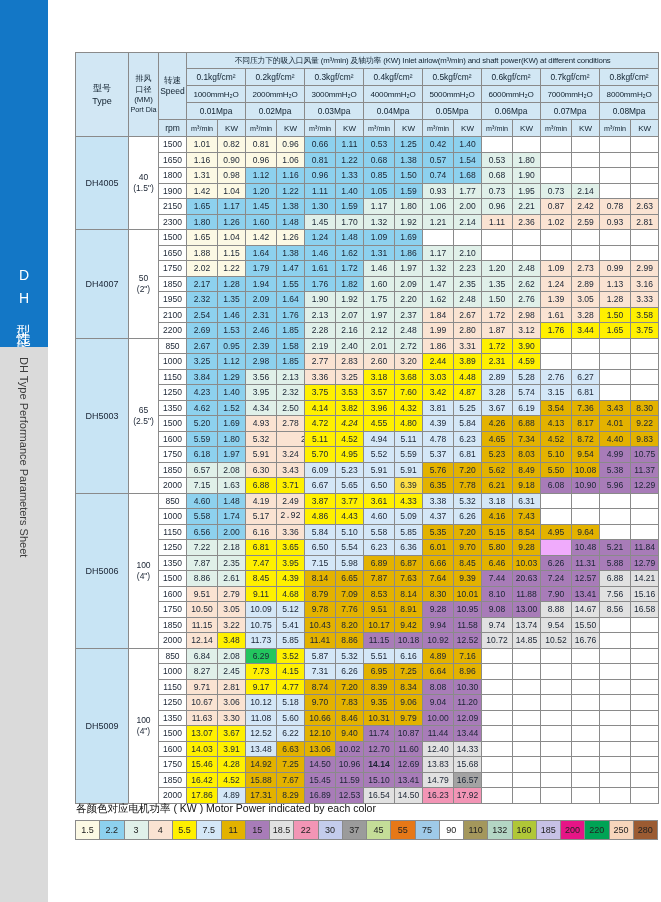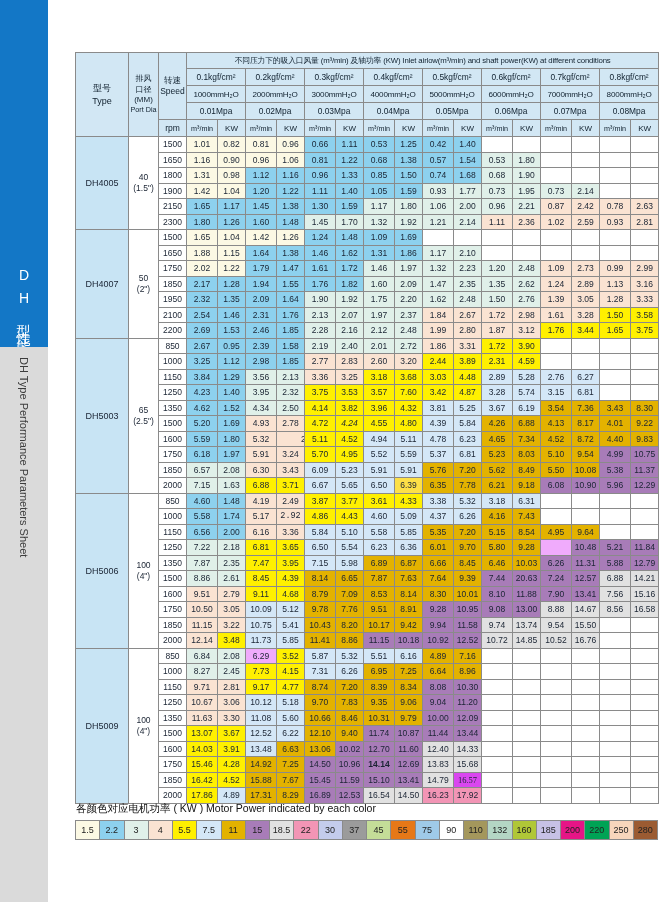--- a/index.html
+++ b/index.html
@@ -815,21 +815,21 @@
         </tr>
         <tr>
           <td class="model-cell" rowspan="10">DH5009</td>
           <td class="port-cell" rowspan="10">
             <div>100</div>
             <div>(4")</div>
           </td>
           <td class="rpm-cell">850</td>
           <td class="val" style="background: rgb(224, 240, 233);">6.84</td>
           <td class="val" style="background: rgb(224, 240, 233);">2.08</td>
-          <td class="val" style="background: #f0abfc;">6.29</td>
+          <td class="val" style="background: #22c55e;">6.29</td>
           <td class="val" style="background: rgb(255, 240, 0);">3.52</td>
           <td class="val" style="background: rgb(212, 231, 247);">5.87</td>
           <td class="val" style="background: rgb(212, 231, 247);">5.32</td>
           <td class="val" style="background: rgb(212, 231, 247);">5.51</td>
           <td class="val" style="background: rgb(212, 231, 247);">6.16</td>
           <td class="val" style="background: rgb(227, 178, 0);">4.89</td>
           <td class="val" style="background: rgb(227, 178, 0);">7.16</td>
           <td class="val" style="background: rgb(255, 255, 255);"></td>
           <td class="val" style="background: rgb(255, 255, 255);"></td>
           <td class="val" style="background: rgb(255, 255, 255);"></td>
@@ -974,21 +974,21 @@
           <td class="rpm-cell">1850</td>
           <td class="val" style="background: rgb(255, 240, 0);">16.42</td>
           <td class="val" style="background: rgb(255, 240, 0);">4.52</td>
           <td class="val" style="background: rgb(227, 178, 0);">15.88</td>
           <td class="val" style="background: rgb(227, 178, 0);">7.67</td>
           <td class="val" style="background: rgb(168, 124, 184);">15.45</td>
           <td class="val" style="background: rgb(168, 124, 184);">11.59</td>
           <td class="val" style="background: rgb(168, 124, 184);">15.10</td>
           <td class="val" style="background: rgb(168, 124, 184);">13.41</td>
           <td class="val" style="background: rgb(225, 225, 225);">14.79</td>
-          <td class="val" style="background: #d946ef; font-family: Liberation Serif, serif;">16.57</td>
+          <td class="val" style="background: #a3a3a3;">16.57</td>
           <td class="val" style="background: rgb(255, 255, 255);"></td>
           <td class="val" style="background: rgb(255, 255, 255);"></td>
           <td class="val" style="background: rgb(255, 255, 255);"></td>
           <td class="val" style="background: rgb(255, 255, 255);"></td>
           <td class="val" style="background: rgb(255, 255, 255);"></td>
           <td class="val" style="background: rgb(255, 255, 255);"></td>
         </tr>
         <tr>
           <td class="rpm-cell">2000</td>
           <td class="val" style="background: rgb(255, 240, 0);">17.86</td>

